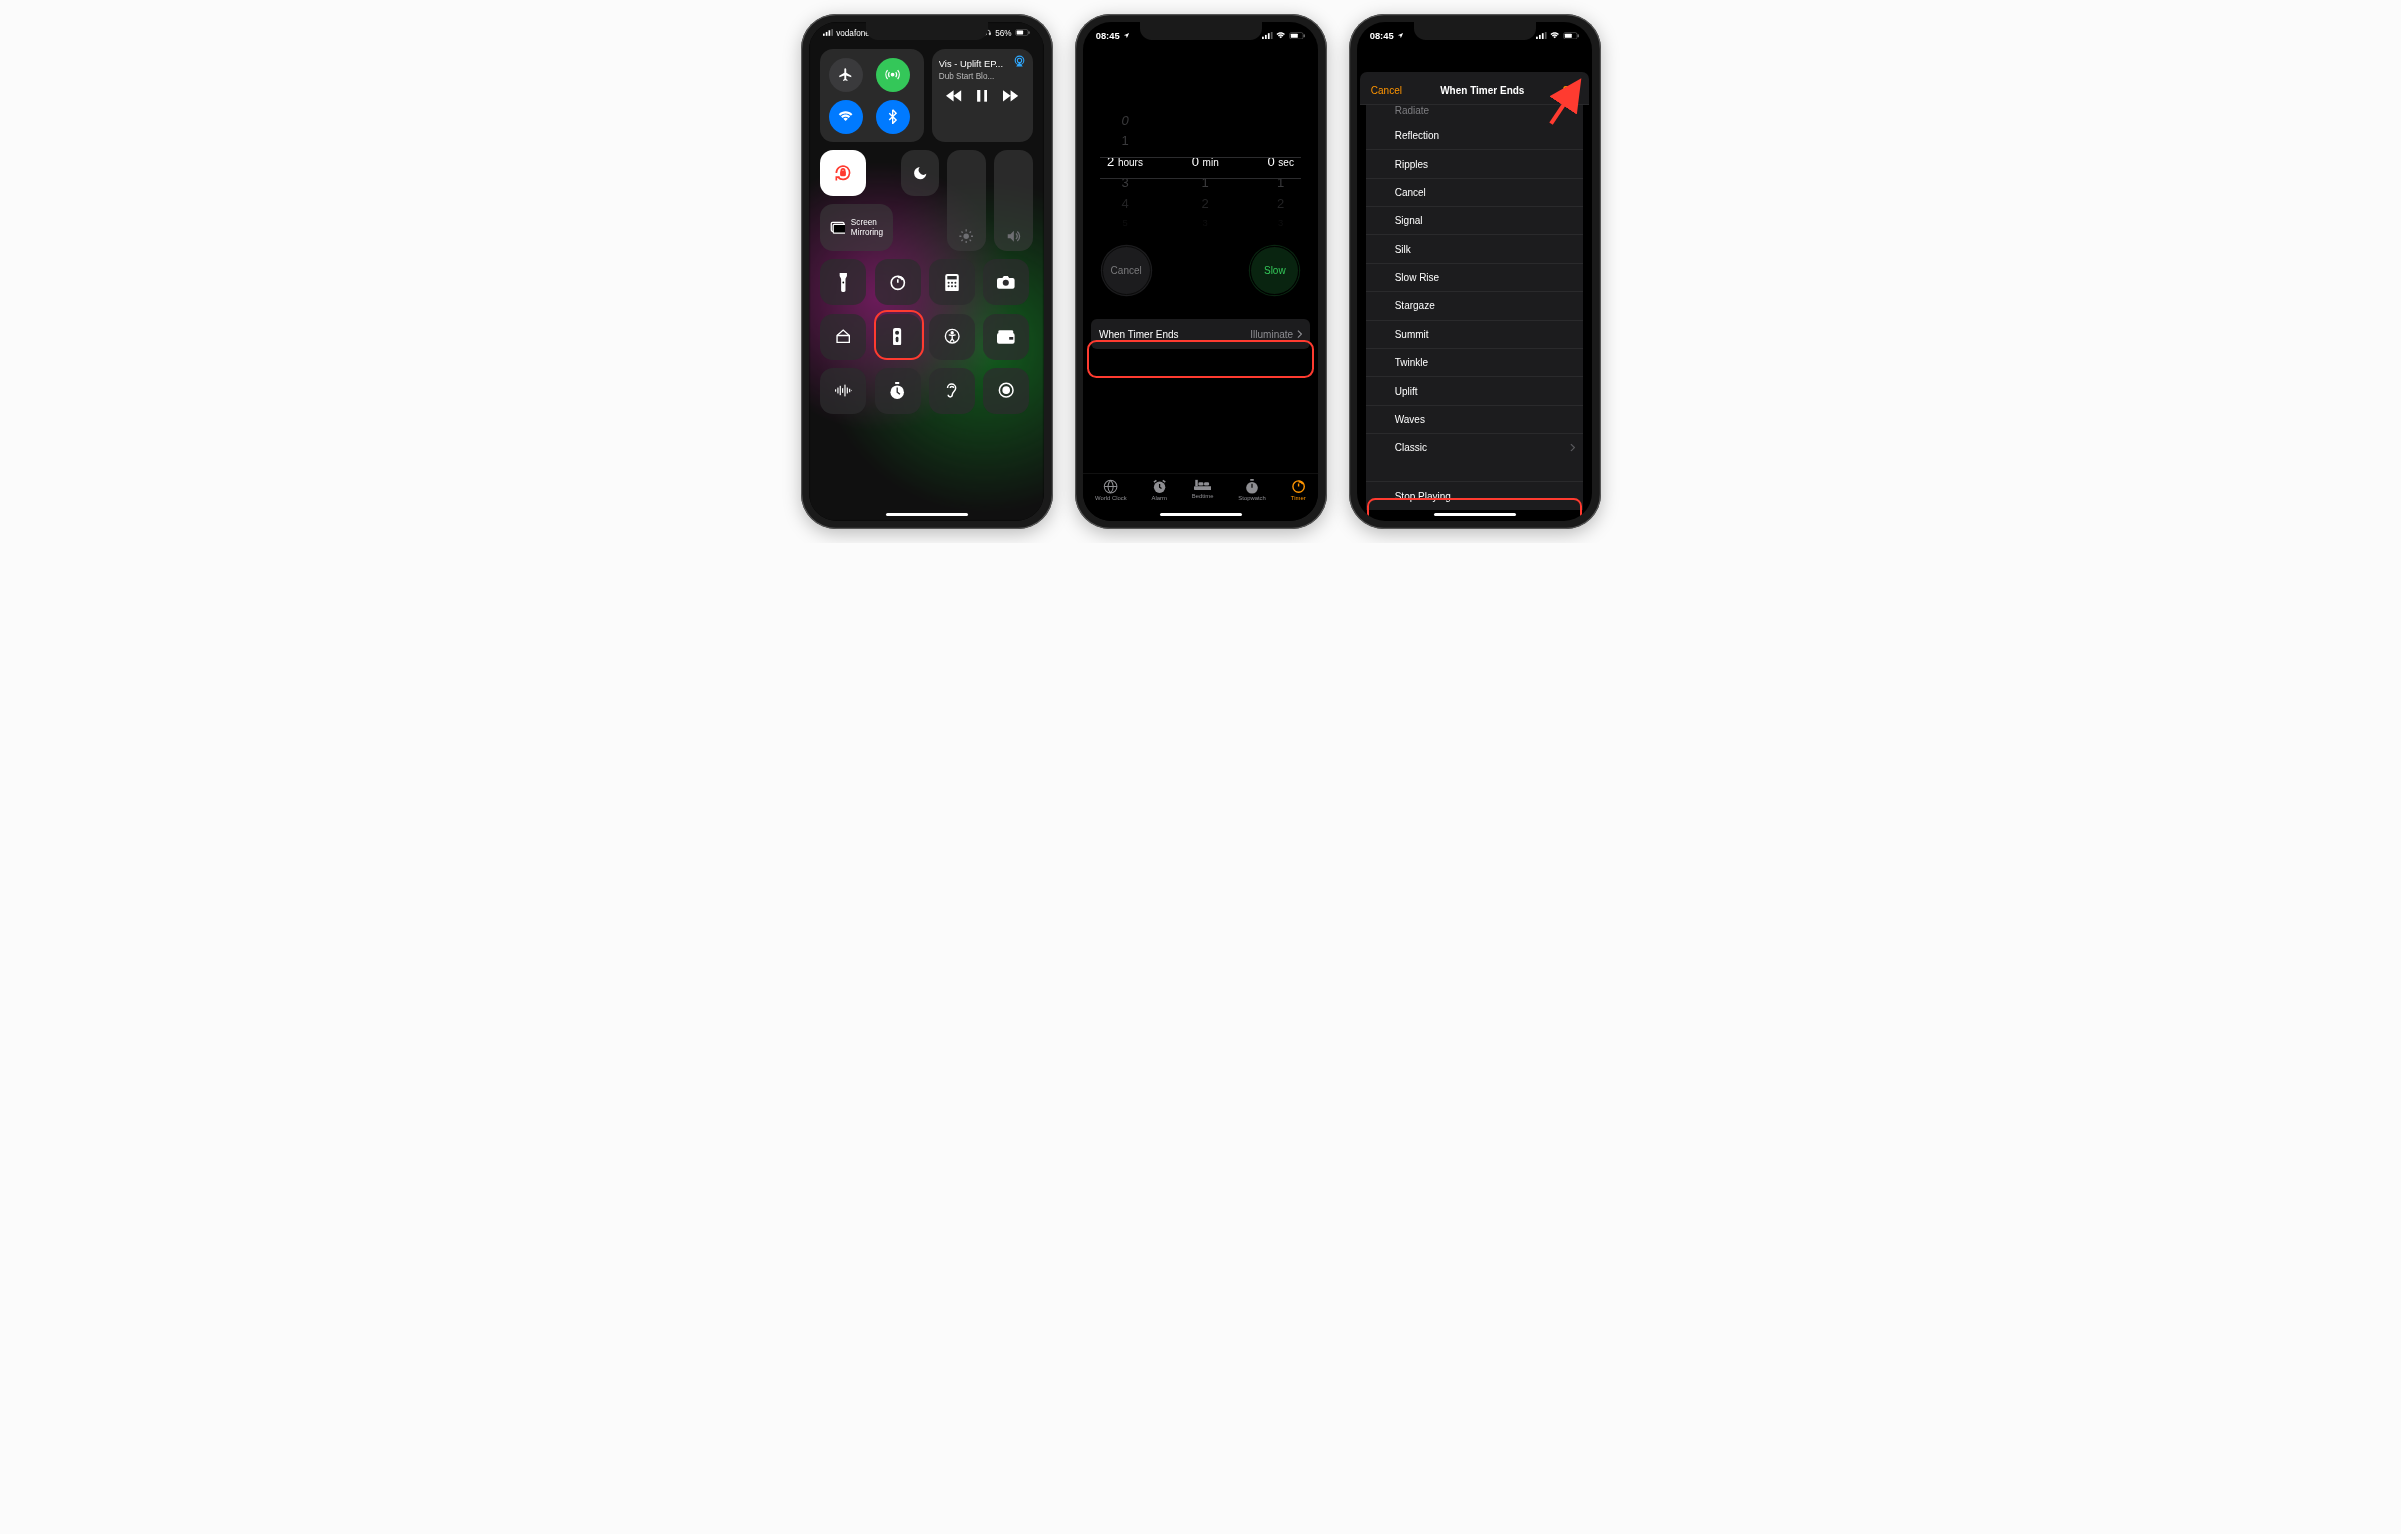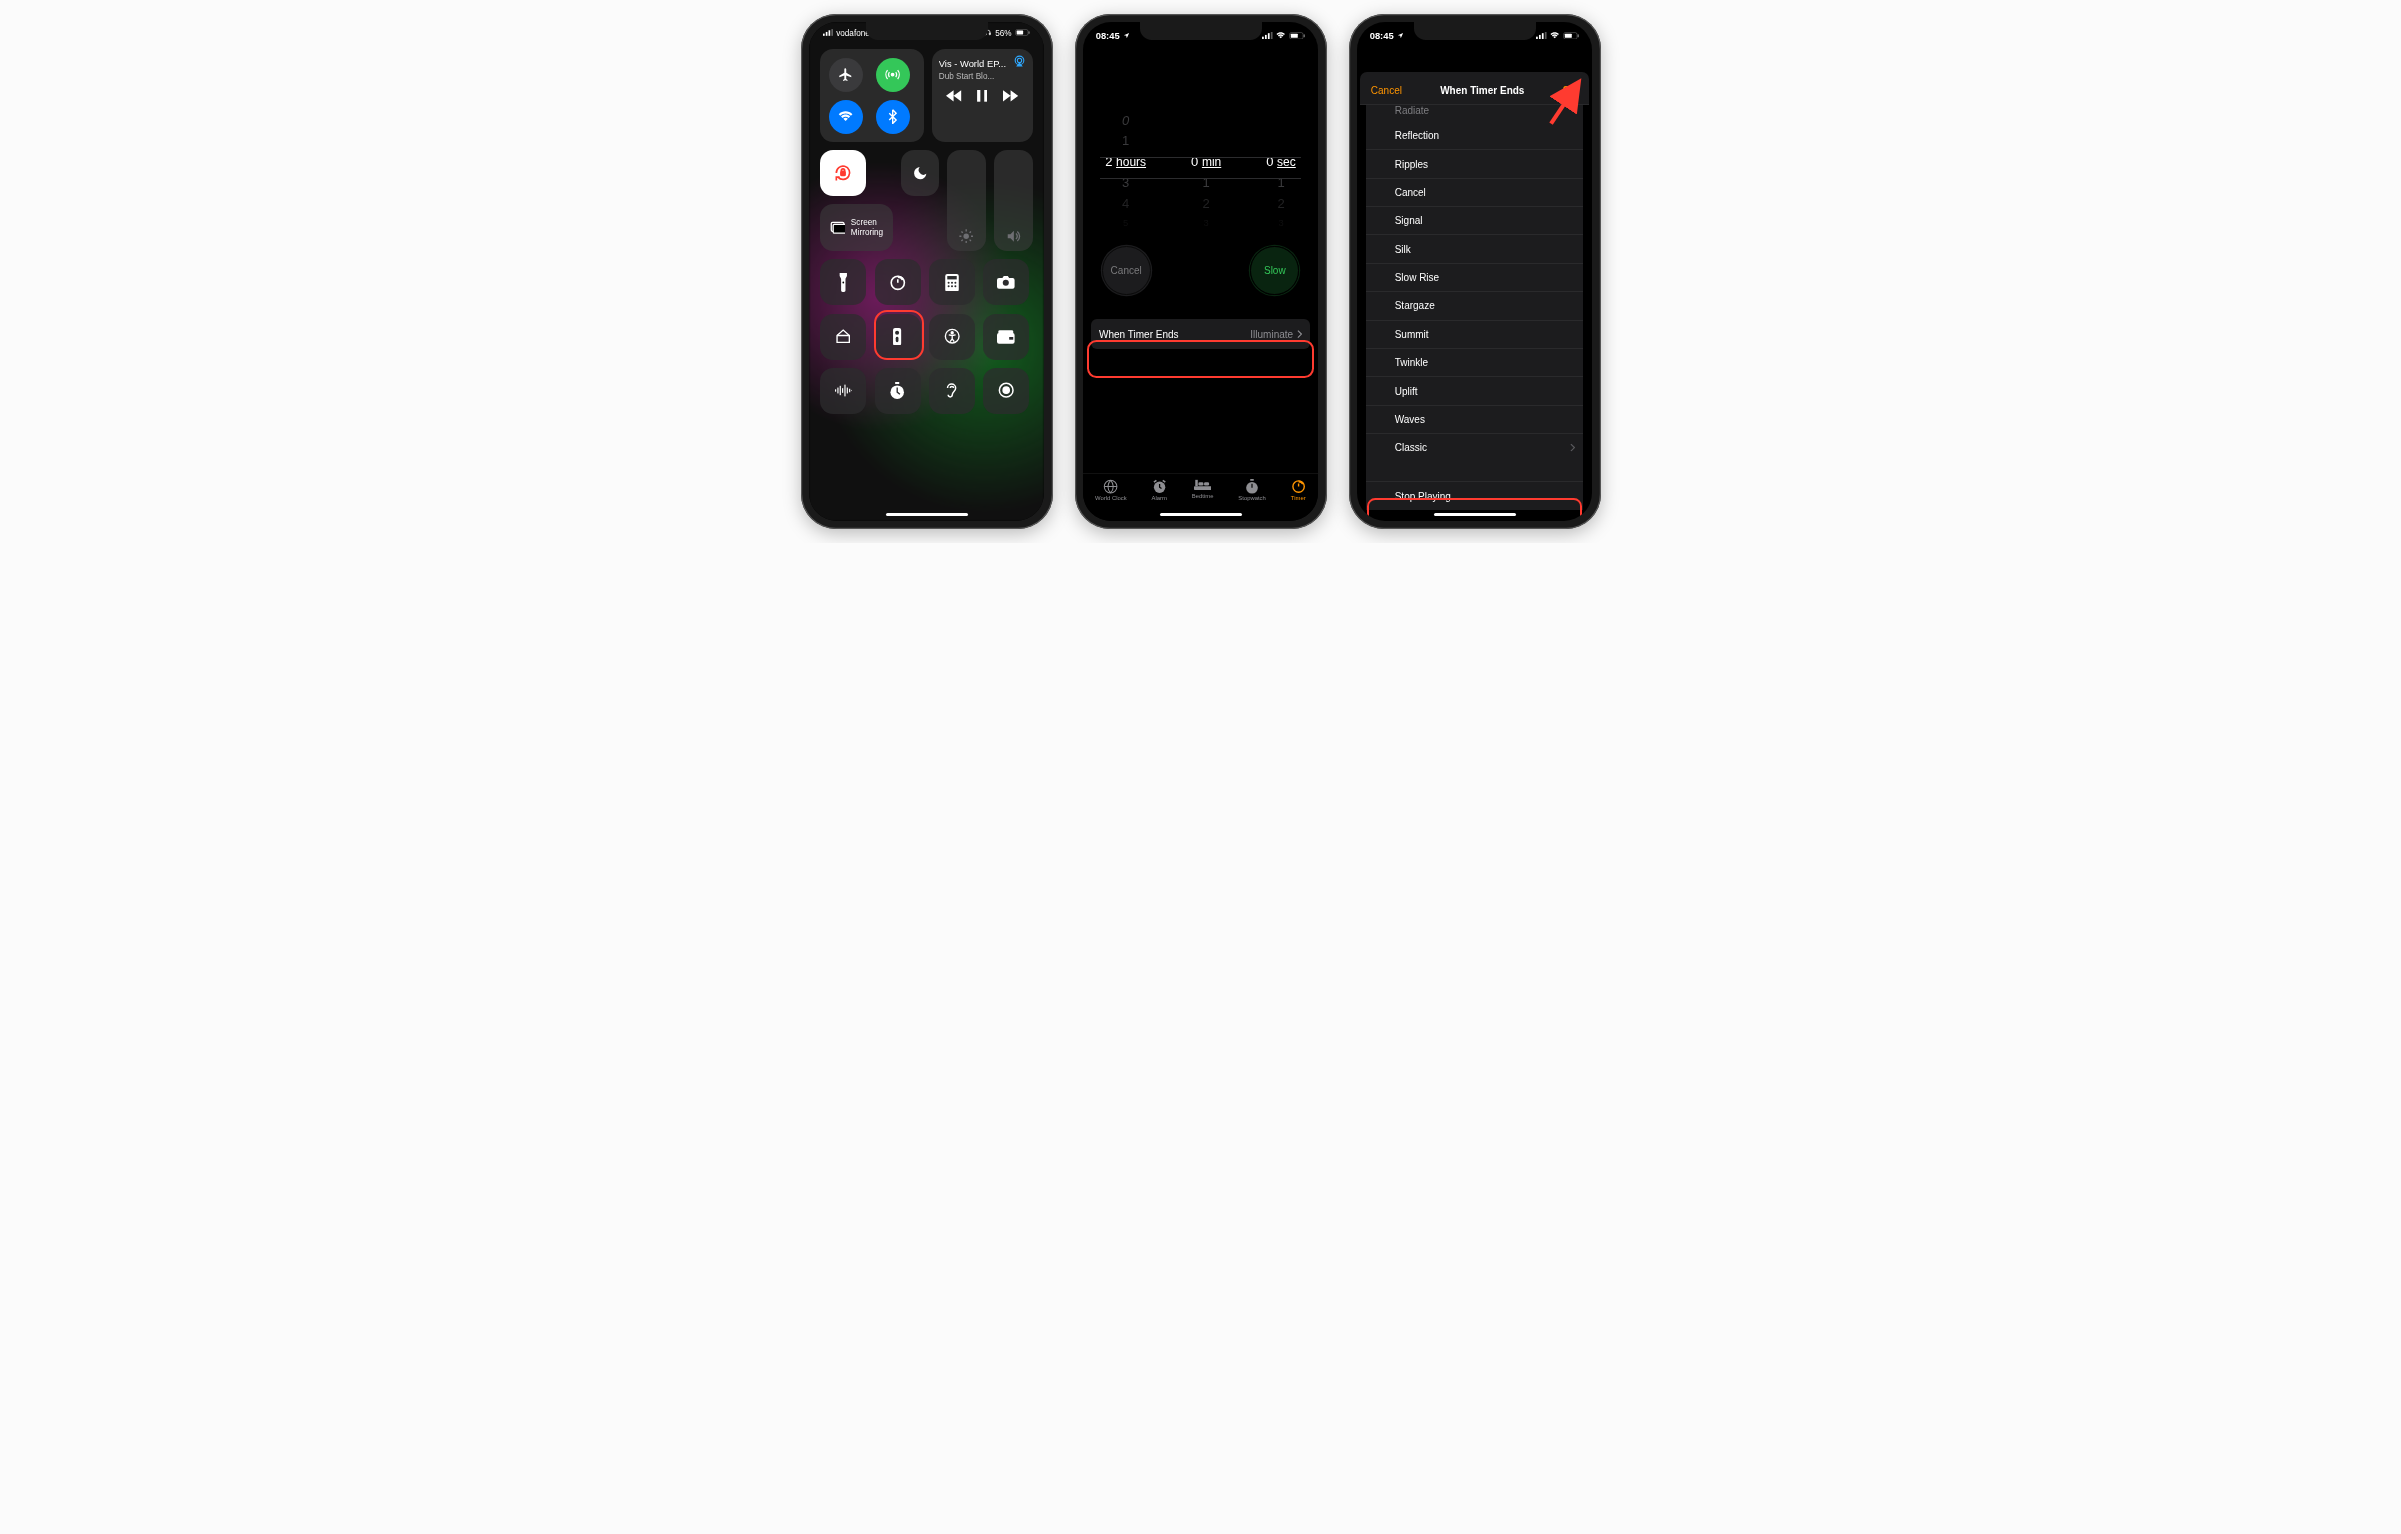--- a/index.html
+++ b/index.html
@@ -39,21 +39,21 @@
   .hl-red { position:absolute; border: 2.9px solid #ff3b30; border-radius: 13px; z-index:30; pointer-events:none; }
 
   
   .status-bar { display:flex; justify-content:space-between; align-items:center; padding: 8.2px 13px 0; font-size:9.4px; font-weight:600; }
   .status-bar .r { display:flex; align-items:center; gap:3.5px; }
   .picker { margin-top: 70px; position:relative; height:111px; display:flex; justify-content:space-around; }
   .picker::before,.picker::after{ content:''; position:absolute; left:17.6px; right:17.6px; height:0.6px; background:#2c2c2e; }
   .picker::before{ top:46px;} .picker::after{ top:67px;}
   .pcol { display:flex; flex-direction:column; align-items:center; font-size:13px; color:#3a3a3c; gap:5.9px; padding-top:1.2px; }
   .pcol .sel { color:#fff; }
-  .unit { font-size:12px; color:#fff;text-decoration:underline; }
+  .unit { font-size:10px; color:#fff; }
   .timer-btns { display:flex; justify-content:space-between; padding: 23.5px 19px 0; }
   .tbtn { width:49px; height:49px; border-radius:50%; display:flex; align-items:center; justify-content:center; font-size:10px; }
   .tbtn.cancel { background:#1c1c1e; color:#7a7a7c; border: 1.8px solid #0a0a0a; box-shadow: 0 0 0 1.2px #1c1c1e; }
   .tbtn.start  { background:rgba(52,199,89,0.18); color:#34c759; border: 1.8px solid #000; box-shadow: 0 0 0 1.2px rgba(52,199,89,0.18);}
   .wte-row { margin: 24.6px 8.2px 0; background:#1c1c1e; border-radius:5.9px; display:flex; align-items:center; justify-content:space-between; padding: 9.4px 8.2px; font-size:10px; }
   .wte-row .val { color:#8e8e92; display:flex; gap:3.5px; }
   .tabbar { position:absolute; bottom:0; left:0; right:0; height:48px; border-top:0.6px solid #111; background:#000; display:flex; justify-content:space-around; align-items:flex-start; padding-top:4.7px; }
   .tab { display:flex; flex-direction:column; align-items:center; gap:1.2px; font-size:5.9px; color:#8e8e92; }
   .tab.active { color:#ff9500; }
 
@@ -152,21 +152,21 @@
             </div>
         </div>
         <div class="cc-card cc-media">
           <span class="airplay-ic">
             <svg width="13" height="13" viewBox="0 0 24 24" fill="none" stroke="currentColor" stroke-width="2">
                 <circle cx="12" cy="10" r="8"></circle>
                 <circle cx="12" cy="10" r="4"></circle>
                 <path d="M8 20 L12 15 L16 20 Z" fill="currentColor"></path>
               </svg>
           </span>
-          <div class="media-title">Vis - World EP...</div>
+          <div class="media-title">Vis - Uplift EP...</div>
           <div class="media-sub">Dub Start Blo...</div>
           <div class="media-ctrls">
             <span><svg width="15.2" height="11.7" viewBox="0 0 24 18" fill="#fff">
                   <path d="M12 9 L24 0 V18 Z M0 9 L12 0 V18 Z"></path>
                 </svg></span>
             <span><svg width="10.6" height="11.7" viewBox="0 0 16 18" fill="#fff">
                   <rect width="5" height="18"></rect>
                   <rect x="11" width="5" height="18"></rect>
                 </svg></span>
             <span><svg width="15.2" height="11.7" viewBox="0 0 24 18" fill="#fff">

